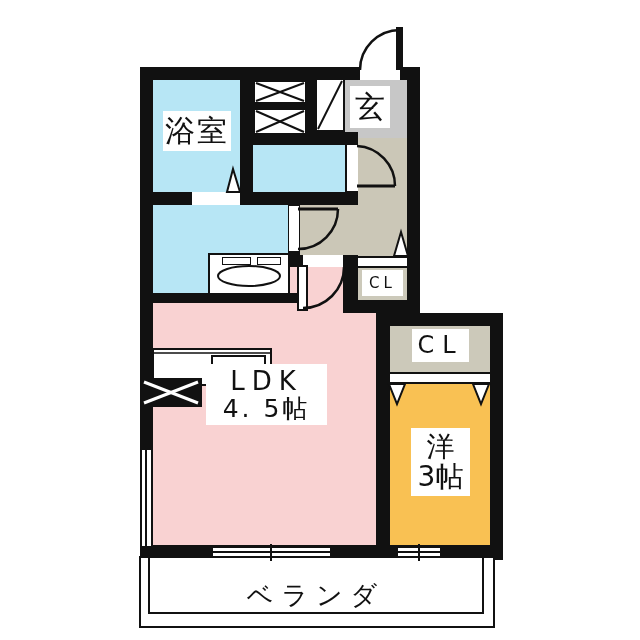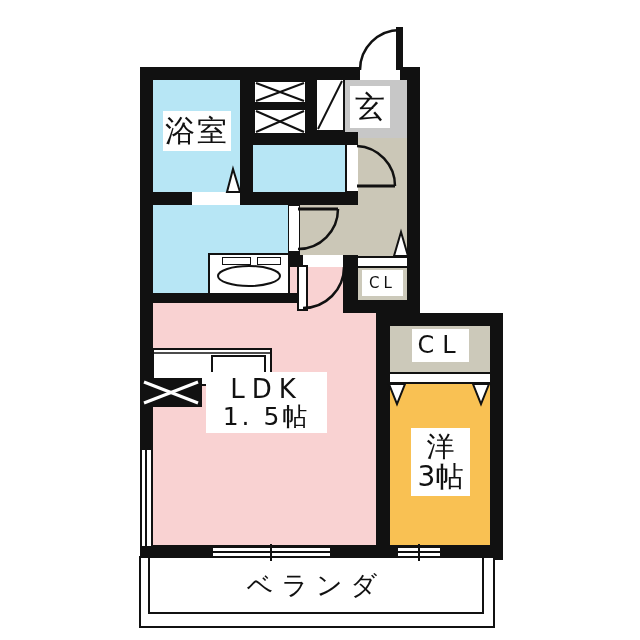--- a/index.html
+++ b/index.html
@@ -72,21 +72,21 @@
   <div class="fixture" style="left:208px;top:253px;width:82px;height:42px;"></div>
   <div class="fixture" style="left:222px;top:257px;width:29px;height:8px;border-width:1px;"></div>
   <div class="fixture" style="left:257px;top:257px;width:24px;height:8px;border-width:1px;"></div>
   <div class="fixture" style="left:152px;top:348px;width:120px;height:38px;"></div>
   <div class="fixture" style="left:211px;top:355px;width:55px;height:26px;"></div>
   <div class="wall" style="left:140px;top:378px;width:62px;height:29px;"></div>
   <div class="wall" style="left:396px;top:27px;width:7px;height:43px;"></div>
 
   <div class="abs" style="left:139px;top:556px;width:356px;height:72px;border:2px solid #111;box-sizing:border-box;background:#fff;"></div>
   <div class="abs" style="left:148px;top:556px;width:336px;height:58px;border:2px solid #111;box-sizing:border-box;background:#fff;display:flex;align-items:flex-start;justify-content:center;">
-    <span style="font-size:26px;letter-spacing:8px;margin-top:10px;">ベランダ</span>
+    <span style="font-size:26px;letter-spacing:8px;margin-top:20px;">ベランダ</span>
   </div>
 
   <svg class="overlay" width="640" height="640" viewBox="0 0 640 640">
 
     <g stroke="#111" stroke-width="2">
       <line x1="256" y1="83" x2="304" y2="101"></line>
         <line x1="256" y1="101" x2="304" y2="83"></line>
       <line x1="256" y1="111" x2="304" y2="132"></line>
         <line x1="256" y1="132" x2="304" y2="111"></line>
     </g>
@@ -132,22 +132,22 @@
   </div>
   <div class="label" style="left:350px;top:86px;width:40px;height:42px;">
     <span style="font-size:30px;">玄</span>
   </div>
   <div class="label" style="left:362px;top:270px;width:41px;height:26px;">
     <span style="font-size:15px;letter-spacing:4px;">CL</span>
   </div>
   <div class="label" style="left:412px;top:329px;width:57px;height:33px;">
     <span style="font-size:24px;letter-spacing:8px;">CL</span>
   </div>
-  <div class="label" style="left:206px;top:372px;width:121px;height:61px;">
+  <div class="label" style="left:206px;top:364px;width:121px;height:61px;">
     <span style="font-size:26px;letter-spacing:7px;">LDK</span>
-    <span style="font-size:25px;letter-spacing:3px;">1. 5帖</span>
+    <span style="font-size:25px;letter-spacing:3px;">4. 5帖</span>
   </div>
   <div class="label" style="left:411px;top:428px;width:59px;height:68px;">
     <span style="font-size:28px;">洋</span>
     <span style="font-size:28px;">3帖</span>
   </div>
 
 </div>
 
 </body></html>

